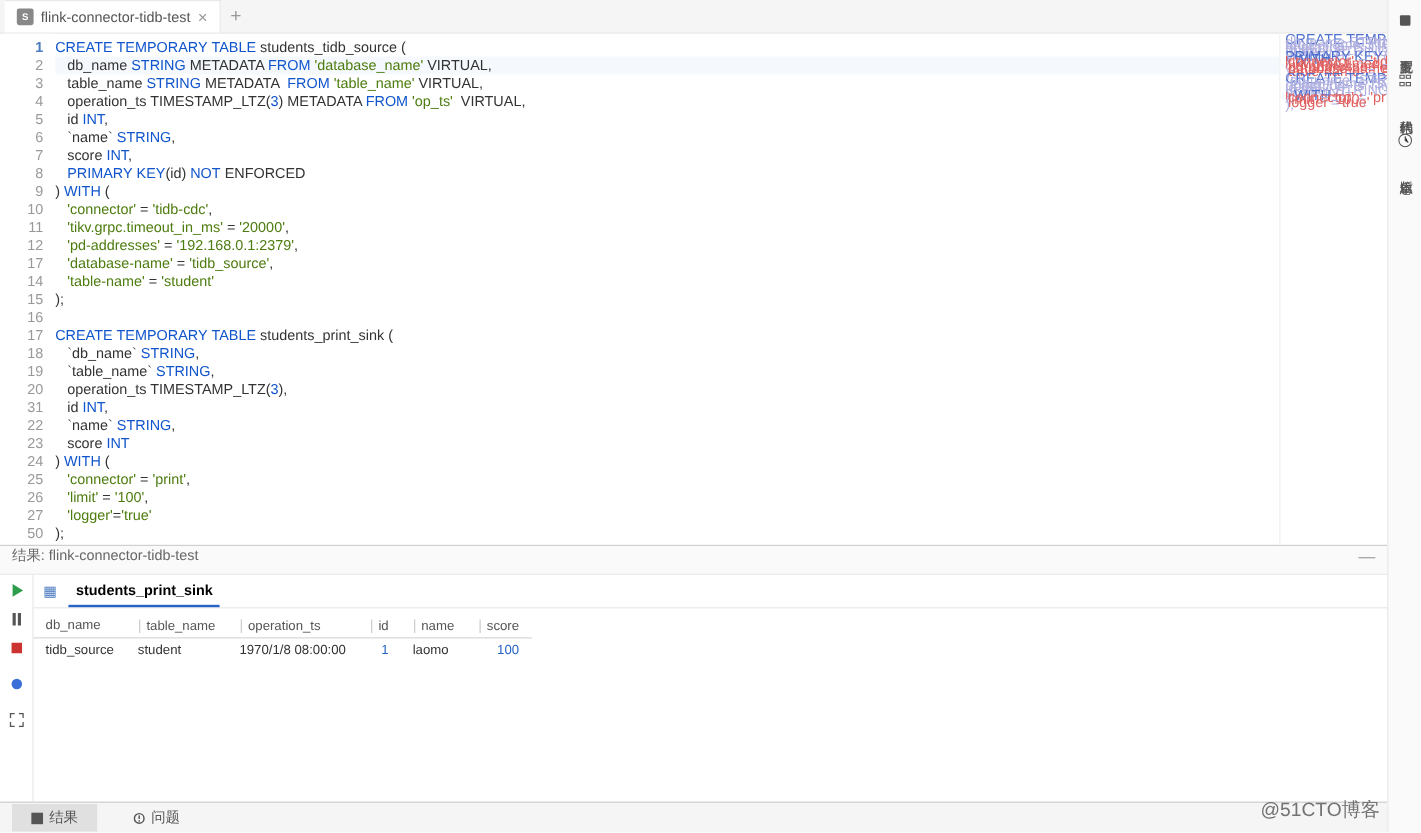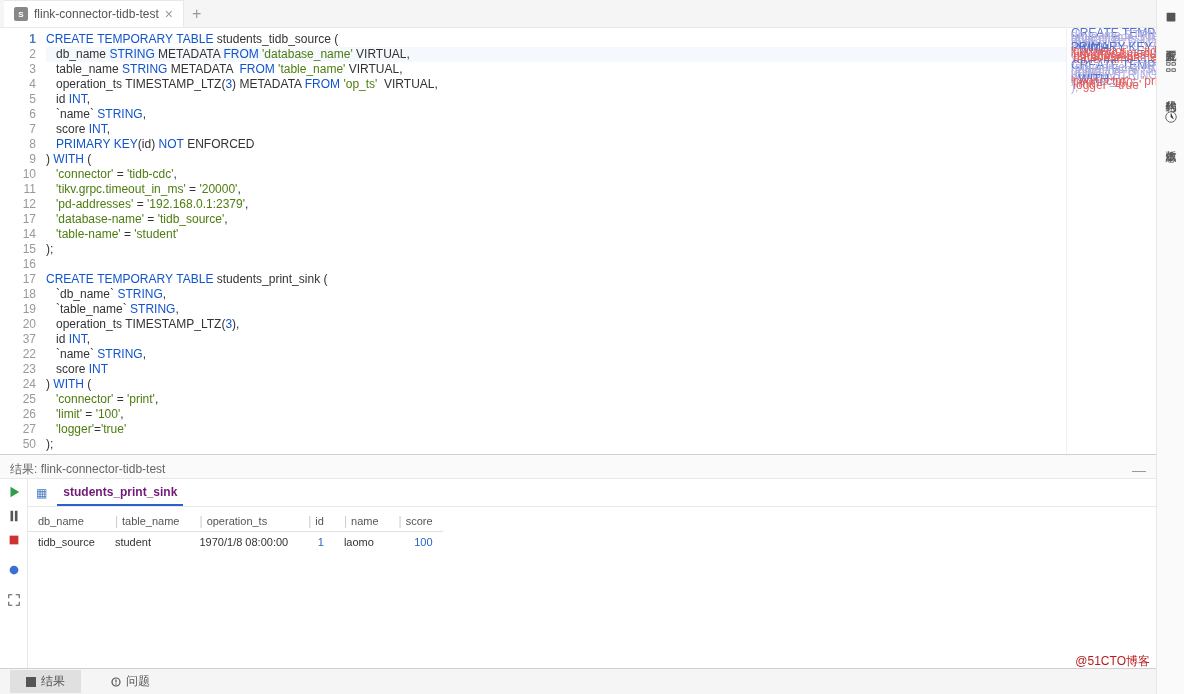--- a/index.html
+++ b/index.html
@@ -21,40 +21,40 @@
 .code .line{height:15px}
 .code .hl{background:#f5f8fc}
 .kw{color:#1155cc;font-weight:500}
 .str{color:#4d7c0f}
 .num{color:#1155cc}
 .typ{color:#1155cc}
 .minimap{width:90px;background:#fff;border-left:1px solid #f0f0f0;padding:4px;font-size:2px;line-height:2px;overflow:hidden;color:#b0b0e0}
 .minimap-line{height:2px;white-space:nowrap}
 .minimap .m-kw{color:#5070d0}
 .minimap .m-str{color:#e06060}
-.results-header{display:flex;align-items:flex-end;height:24px;border-top:1px solid #d0d0d0;padding:0 10px;background:#fafafa;color:#666;font-size:11px;justify-content:space-between}
+.results-header{display:flex;align-items:flex-start;height:24px;border-top:1px solid #d0d0d0;padding:0 10px;background:#fafafa;color:#666;font-size:11px;justify-content:space-between}
 .results-min{font-size:14px;color:#999;cursor:pointer}
 .results-body{display:flex;flex:0 0 190px;border-top:1px solid #e8e8e8;min-height:0}
 .run-controls{width:28px;border-right:1px solid #e8e8e8;display:flex;flex-direction:column;align-items:center;padding-top:6px;gap:10px}
 .run-btn{width:14px;height:14px;cursor:pointer}
 .results-content{flex:1;display:flex;flex-direction:column;min-height:0}
 .result-tabs{display:flex;align-items:center;height:28px;border-bottom:1px solid #e8e8e8;padding-left:8px;gap:10px}
 .grid-icon{color:#4a7ac0;font-size:12px}
-.result-tab{color:#701a75;font-weight:600;font-size:12px;padding:0 6px;height:100%;display:flex;align-items:center;border-bottom:2px solid #2864c7}
+.result-tab{color:#000000;font-weight:600;font-size:12px;padding:0 6px;height:100%;display:flex;align-items:center;border-bottom:2px solid #2864c7}
 .result-table{padding:4px 0;font-size:11px}
 .result-table table{border-collapse:collapse}
 .result-table th{text-align:left;font-weight:400;color:#555;padding:3px 10px;border-bottom:1px solid #e0e0e0;font-size:11px}
 .result-table th .sep{color:#ccc;margin-right:4px}
 .result-table td{padding:4px 10px;color:#333;font-size:11px}
 .result-table td.num-cell{color:#2864c7;text-align:right}
 .bottom-bar{height:26px;border-top:1px solid #d0d0d0;display:flex;align-items:center;padding:0 10px;gap:14px;background:#f5f5f5;font-size:11px;color:#555}
 .bottom-tab{display:flex;align-items:center;gap:5px;padding:3px 16px;cursor:pointer}
 .bottom-tab.active{background:#e0e0e0}
 .bottom-icon{width:10px;height:10px}
-.watermark{position:absolute;right:34px;bottom:24px;color:#b91c1c;font-size:12px}
+.watermark{position:absolute;right:34px;bottom:8px;color:#737373;font-size:16px}
 </style>
 </head>
 <body>
 
 <div class="main-wrap">
   <div class="content-area">
     <div class="tabs-bar">
       <div class="tab">
         <span class="tab-icon">S</span>
         <span>flink-connector-tidb-test</span>
@@ -78,21 +78,21 @@
           <div>11</div>
           <div>12</div>
           <div>17</div>
           <div>14</div>
           <div>15</div>
           <div>16</div>
           <div>17</div>
           <div>18</div>
           <div>19</div>
           <div>20</div>
-          <div>37</div>
+          <div>31</div>
           <div>22</div>
           <div>23</div>
           <div>24</div>
           <div>25</div>
           <div>26</div>
           <div>27</div>
           <div>50</div>
           <div>29</div>
         </div>
       <div class="code" id="code"><div class="line"><span class="kw">CREATE</span><span> </span><span class="kw">TEMPORARY</span><span> </span><span class="kw">TABLE</span><span> students_tidb_source (</span></div><div class="line hl"><span>   db_name </span><span class="typ">STRING</span><span> METADATA </span><span class="kw">FROM</span><span> </span><span class="str">'database_name'</span><span> VIRTUAL,</span></div><div class="line"><span>   table_name </span><span class="typ">STRING</span><span> METADATA  </span><span class="kw">FROM</span><span> </span><span class="str">'table_name'</span><span> VIRTUAL,</span></div><div class="line"><span>   operation_ts TIMESTAMP_LTZ(</span><span class="num">3</span><span>) METADATA </span><span class="kw">FROM</span><span> </span><span class="str">'op_ts'</span><span>  VIRTUAL,</span></div><div class="line"><span>   id </span><span class="typ">INT</span><span>,</span></div><div class="line"><span>   `name` </span><span class="typ">STRING</span><span>,</span></div><div class="line"><span>   score </span><span class="typ">INT</span><span>,</span></div><div class="line"><span>   </span><span class="kw">PRIMARY</span><span> </span><span class="kw">KEY</span><span>(id) </span><span class="kw">NOT</span><span> ENFORCED</span></div><div class="line"><span>) </span><span class="kw">WITH</span><span> (</span></div><div class="line"><span>   </span><span class="str">'connector'</span><span> = </span><span class="str">'tidb-cdc'</span><span>,</span></div><div class="line"><span>   </span><span class="str">'tikv.grpc.timeout_in_ms'</span><span> = </span><span class="str">'20000'</span><span>,</span></div><div class="line"><span>   </span><span class="str">'pd-addresses'</span><span> = </span><span class="str">'192.168.0.1:2379'</span><span>,</span></div><div class="line"><span>   </span><span class="str">'database-name'</span><span> = </span><span class="str">'tidb_source'</span><span>,</span></div><div class="line"><span>   </span><span class="str">'table-name'</span><span> = </span><span class="str">'student'</span></div><div class="line"><span>);</span></div><div class="line"><span></span></div><div class="line"><span class="kw">CREATE</span><span> </span><span class="kw">TEMPORARY</span><span> </span><span class="kw">TABLE</span><span> students_print_sink (</span></div><div class="line"><span>   `db_name` </span><span class="typ">STRING</span><span>,</span></div><div class="line"><span>   `table_name` </span><span class="typ">STRING</span><span>,</span></div><div class="line"><span>   operation_ts TIMESTAMP_LTZ(</span><span class="num">3</span><span>),</span></div><div class="line"><span>   id </span><span class="typ">INT</span><span>,</span></div><div class="line"><span>   `name` </span><span class="typ">STRING</span><span>,</span></div><div class="line"><span>   score </span><span class="typ">INT</span></div><div class="line"><span>) </span><span class="kw">WITH</span><span> (</span></div><div class="line"><span>   </span><span class="str">'connector'</span><span> = </span><span class="str">'print'</span><span>,</span></div><div class="line"><span>   </span><span class="str">'limit'</span><span> = </span><span class="str">'100'</span><span>,</span></div><div class="line"><span>   </span><span class="str">'logger'</span><span>=</span><span class="str">'true'</span></div><div class="line"><span>);</span></div><div class="line"><span></span></div></div>

